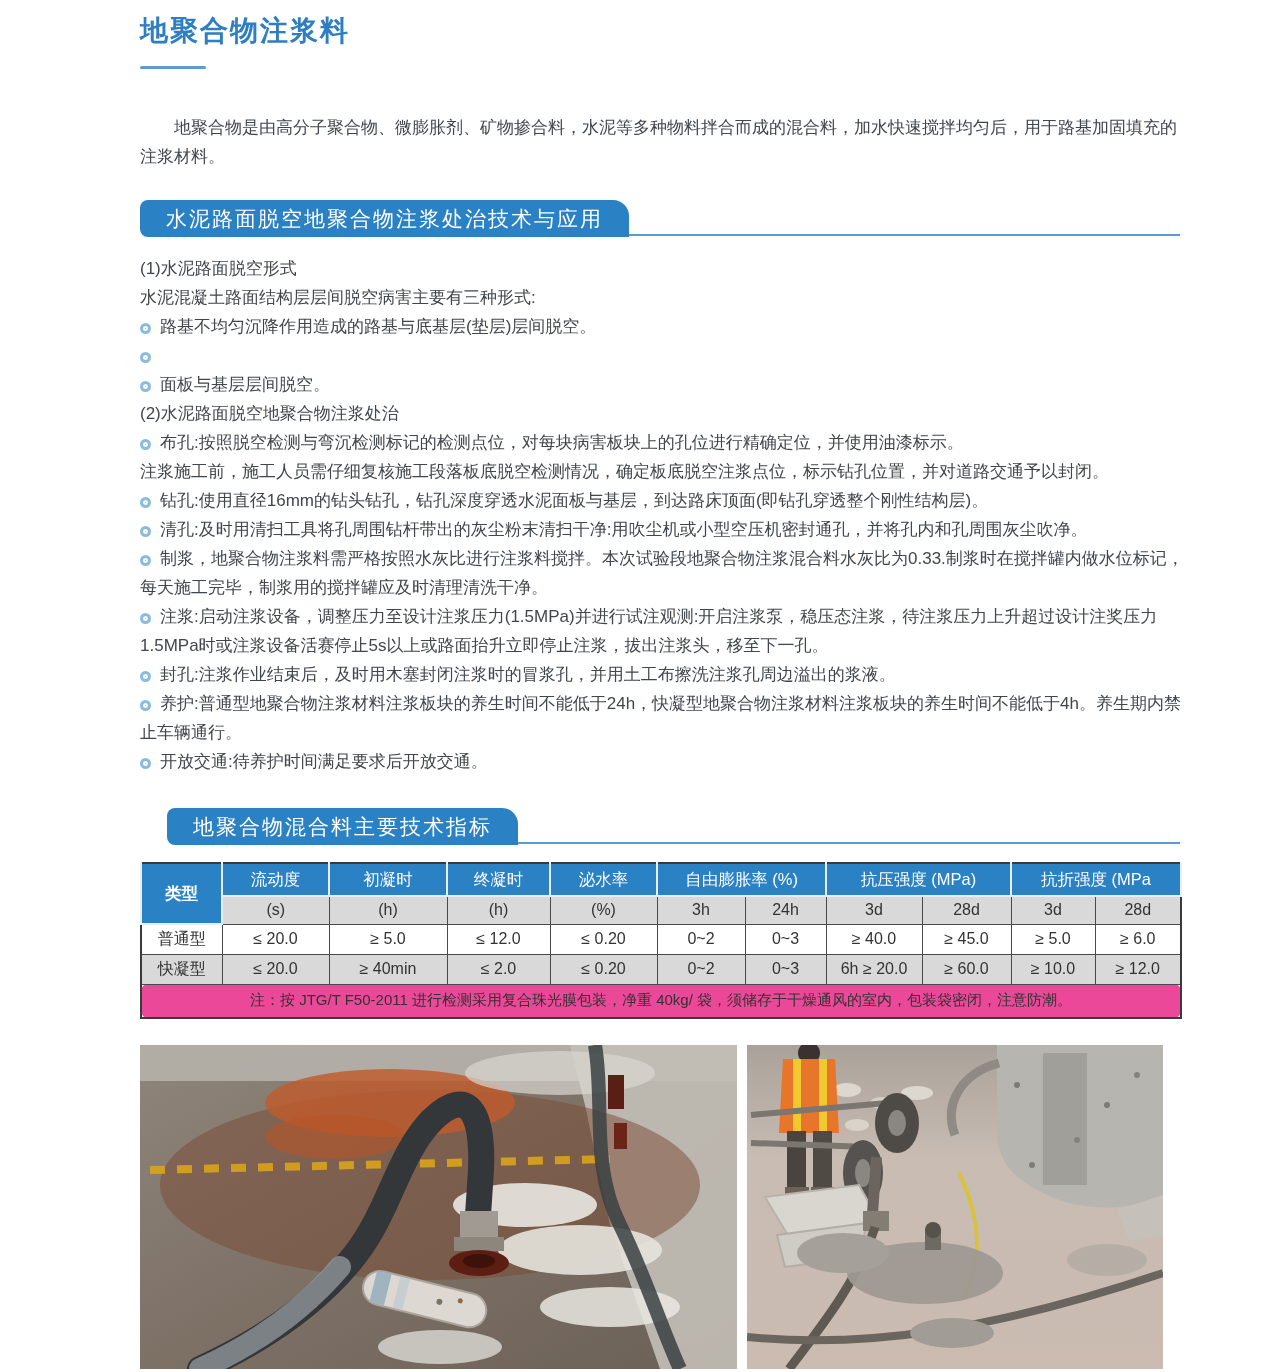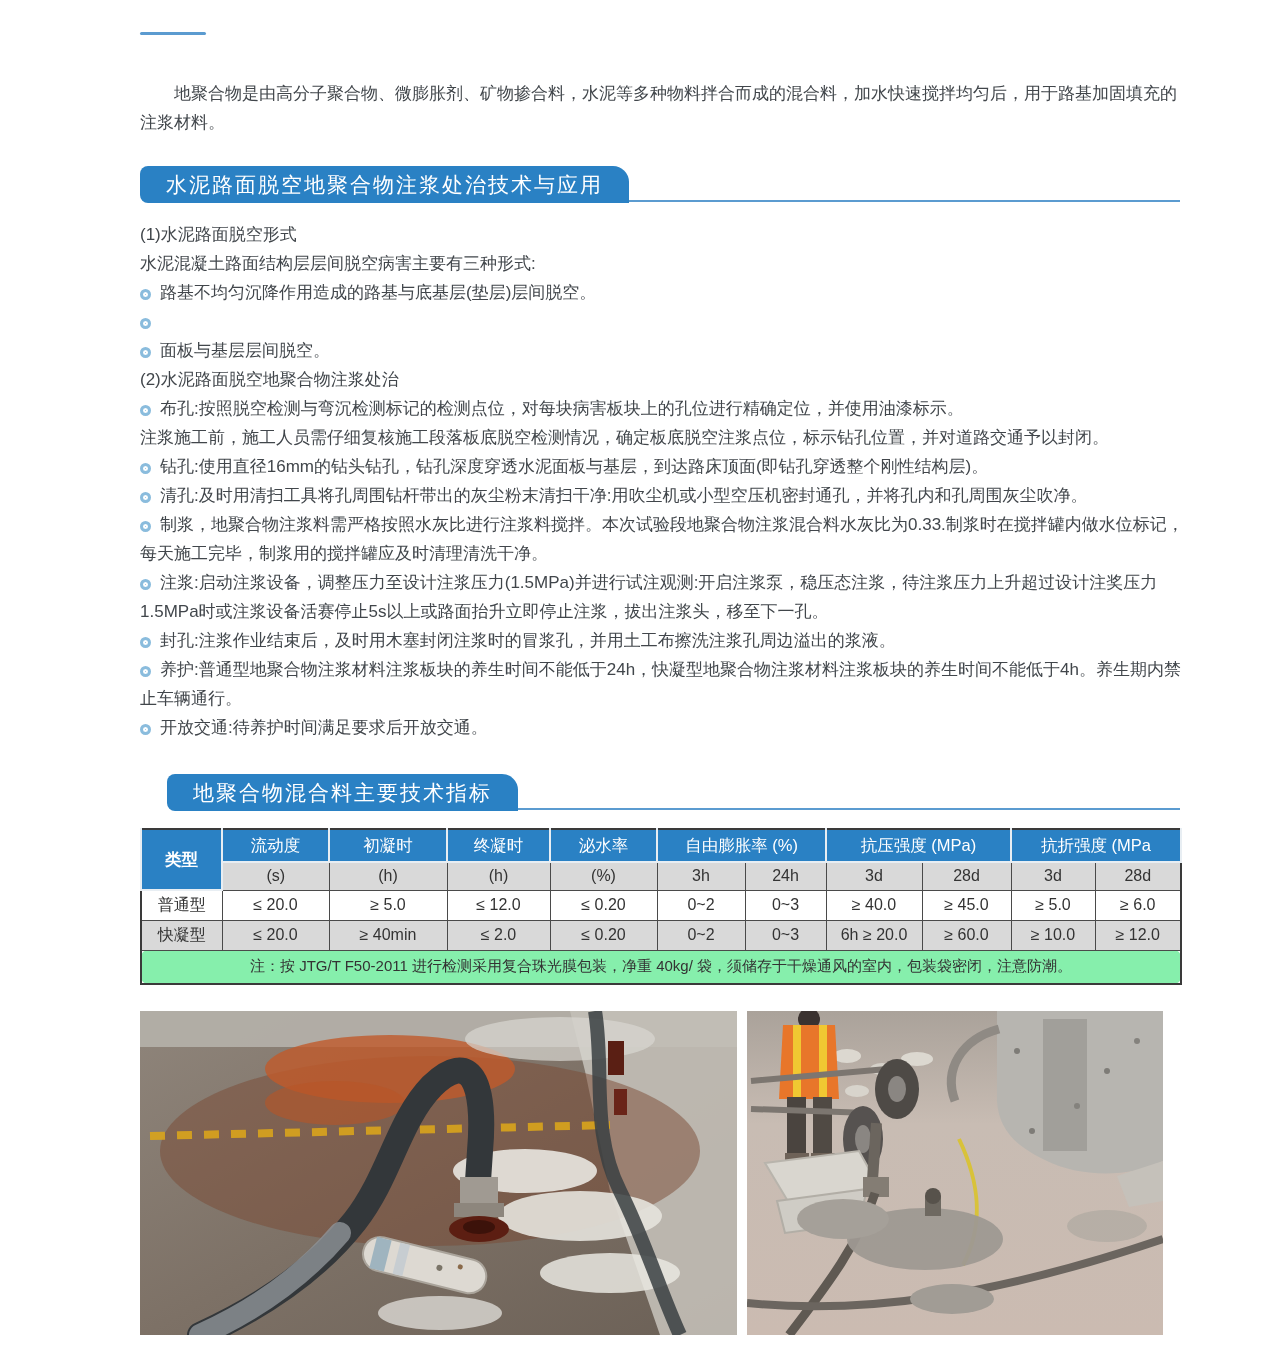--- a/index.html
+++ b/index.html
@@ -81,32 +81,33 @@
   }
   table.spec th.type-cell{
     background:var(--accent);color:#fff;font-size:16.5px;
     border-bottom:1px solid #4a4a4a;
     font-weight:bold;
   }
   table.spec tr.unit td{background:var(--row-alt);height:28px;}
   table.spec tr.data{height:30px;}
   table.spec tr.data th{background:#fff;}
   table.spec tr.data.alt td,table.spec tr.data.alt th{background:var(--row-alt);}
-  table.spec tr.note-row td{height:34px;font-size:15px;background:#86efac;border-radius:7px;}
+  table.spec tr.note-row td{height:34px;font-size:15px;background:#ec4899;border-radius:7px;}
 
   
   .photos{display:flex;gap:10px;margin:26px 0 0 140px;}
   .photo{overflow:hidden;background:#9a9189;}
   .photo svg{display:block;}
 </style>
 </head>
 <body>
 
 <div class="page">
 
+  <h1 class="doc-title">地聚合物注浆料</h1>
   <div class="title-underline"></div>
 
   <p class="intro">地聚合物是由高分子聚合物、微膨胀剂、矿物掺合料，水泥等多种物料拌合而成的混合料，加水快速搅拌均匀后，用于路基加固填充的注浆材料。</p>
 
   <div class="banner-row first">
     <div class="banner">水泥路面脱空地聚合物注浆处治技术与应用</div>
     <div class="banner-line"></div>
   </div>
 
   <div class="body-text">

